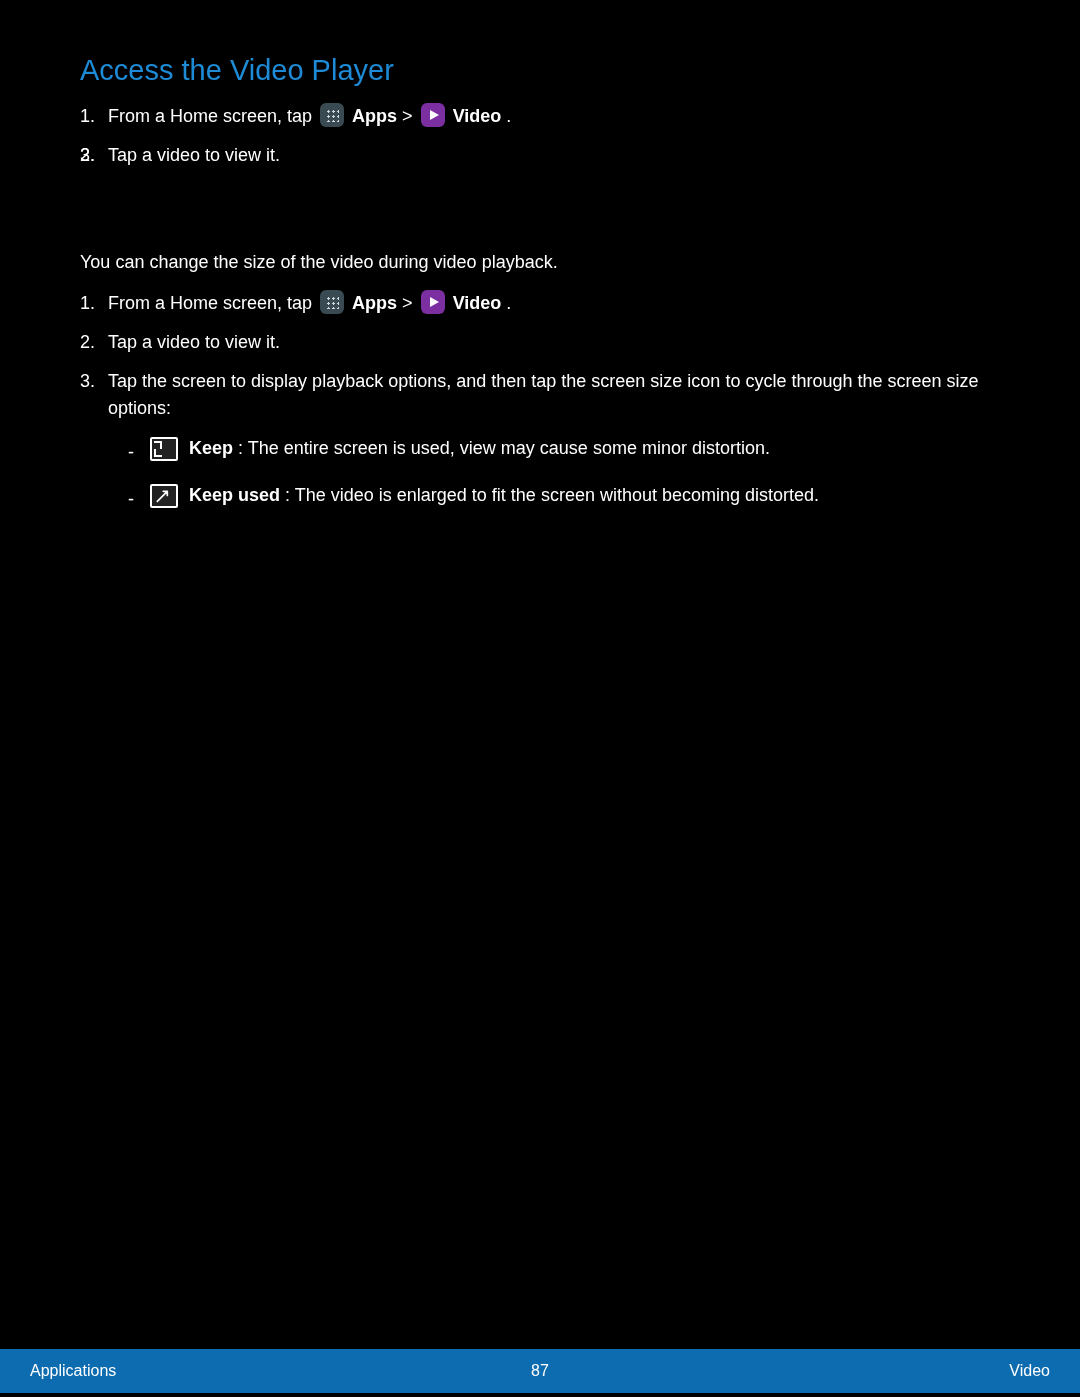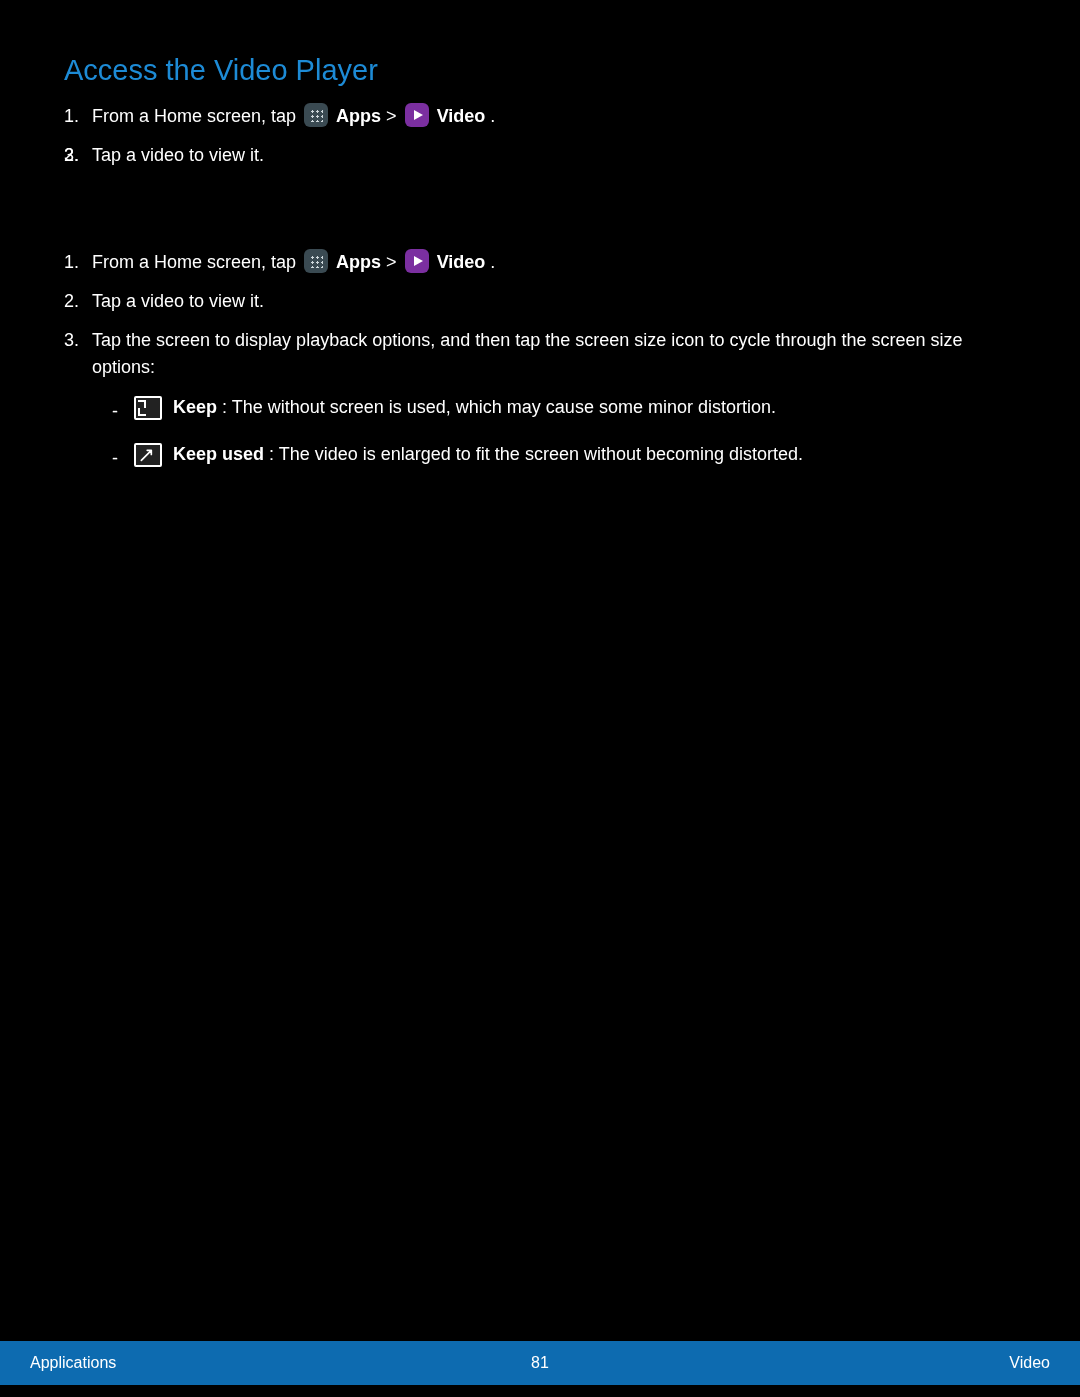--- a/index.html
+++ b/index.html
@@ -1,18 +1,18 @@
 <!DOCTYPE html>
 <html><head>
 <meta charset="utf-8">
 <style>
   * { margin: 0; padding: 0; box-sizing: border-box; }
   html, body { width: 1080px; height: 1397px; background: #000; font-family: Arial, Helvetica, sans-serif; }
   .page { position: relative; width: 1080px; height: 1397px; }
-  .content { position: absolute; left: 64px; top: 54px; width: 952px; color: #fff; }
+  .content { position: absolute; left: 80px; top: 54px; width: 952px; color: #fff; }
   .h2 { color: #1d8bd6; font-size: 29px; font-weight: 400; margin-bottom: 16px; }
   .section2 { margin-top: 80px; }
   .step { font-size: 18px; line-height: 1.5; margin-bottom: 12px; padding-left: 28px; position: relative; }
   .step-num { position: absolute; left: 0; top: 0; }
   .dash { font-size: 18px; line-height: 1.6; margin-bottom: 18px; padding-left: 70px; position: relative; }
   .dash-mark { position: absolute; left: 48px; top: 4px; }
   .para { font-size: 18px; line-height: 1.5; margin-bottom: 14px; }
   .inline-icon { display: inline-block; vertical-align: middle; width: 24px; height: 24px; border-radius: 6px; margin: 0 3px; position: relative; top: -2px; }
   .apps-icon { background: #3a4a52; }
   .apps-icon::after { content: ""; position: absolute; inset: 5px; background-image: radial-gradient(circle, #cfd8dc 1.2px, transparent 1.2px); background-size: 5px 5px; background-position: 1px 1px; }
@@ -20,21 +20,21 @@
   .video-icon svg { position: absolute; inset: 0; }
   .size-icon { display: inline-block; vertical-align: middle; width: 28px; height: 24px; border: 2px solid #fff; border-radius: 2px; position: relative; margin-right: 6px; background: #222; }
   .corners::before, .corners::after { content: ""; position: absolute; width: 6px; height: 6px; border: 2px solid #fff; }
   .corners::before { top: 2px; left: 2px; border-right: none; border-bottom: none; }
   .corners::after { bottom: 2px; right: 2px; border-left: none; border-top: none; }
   .c2::before, .c2::after { content: ""; position: absolute; width: 6px; height: 6px; border: 2px solid #fff; }
   .c2::before { top: 2px; right: 2px; border-left: none; border-bottom: none; }
   .c2::after { bottom: 2px; left: 2px; border-right: none; border-top: none; }
   .arrow-icon svg { position: absolute; inset: 2px; }
   .bold { font-weight: 700; }
-  .footer { position: absolute; left: 0; bottom: 12px; width: 1080px; height: 44px; background: #0d6bb0; color: #fff; font-size: 16px; display: flex; align-items: center; justify-content: space-between; padding: 0 30px; }
+  .footer { position: absolute; left: 0; bottom: 4px; width: 1080px; height: 44px; background: #0d6bb0; color: #fff; font-size: 16px; display: flex; align-items: center; justify-content: space-between; padding: 0 30px; }
   .footer-center { position: absolute; left: 50%; transform: translateX(-50%); }
 </style>
 </head>
 <body>
 
 <div class="page">
   <div class="content">
 
     <div class="h2">Access the Video Player</div>
 
@@ -57,20 +57,21 @@
       <span class="step-num">2.</span>
     </div>
 
     <div class="step">
       <span class="step-num">3.</span>
       <span>Tap a video to view it.</span>
     </div>
 
     <div class="section2">
 
+      <div class="para">You can change the size of the video during video playback.</div>
 
       <div class="step">
         <span class="step-num">1.</span>
         <span>From a Home screen, tap </span>
         <span class="inline-icon apps-icon"></span>
         <span class="bold"> Apps</span>
         <span> &gt; </span>
         <span class="inline-icon video-icon">
           <svg viewBox="0 0 24 24">
               <polygon points="9,7 18,12 9,17" fill="#fff"></polygon>
@@ -87,35 +88,35 @@
 
       <div class="step">
         <span class="step-num">3.</span>
         <span>Tap the screen to display playback options, and then tap the screen size icon to cycle through the screen size options:</span>
       </div>
 
       <div class="dash">
         <span class="dash-mark">-</span>
         <span class="size-icon corners c2"></span>
         <span class="bold"> Keep</span>
-        <span>: The without screen is used, which may cause some minor distortion.</span>
+        <span>: The entire screen is used, view may cause some minor distortion.</span>
       </div>
 
       <div class="dash">
         <span class="dash-mark">-</span>
         <span class="size-icon arrow-icon">
           <svg viewBox="0 0 24 20">
               <path d="M4 16 L16 4 M16 4 L11 4 M16 4 L16 9" stroke="#fff" stroke-width="2" fill="none" stroke-linecap="round"></path>
             </svg>
         </span>
         <span class="bold"> Keep used</span>
         <span>: The video is enlarged to fit the screen without becoming distorted.</span>
       </div>
     </div>
 
   </div>
 
   <div class="footer">
     <span>Applications</span>
-    <span class="footer-center">81</span>
+    <span class="footer-center">87</span>
     <span>Video</span>
   </div>
 </div>
 
 </body></html>

